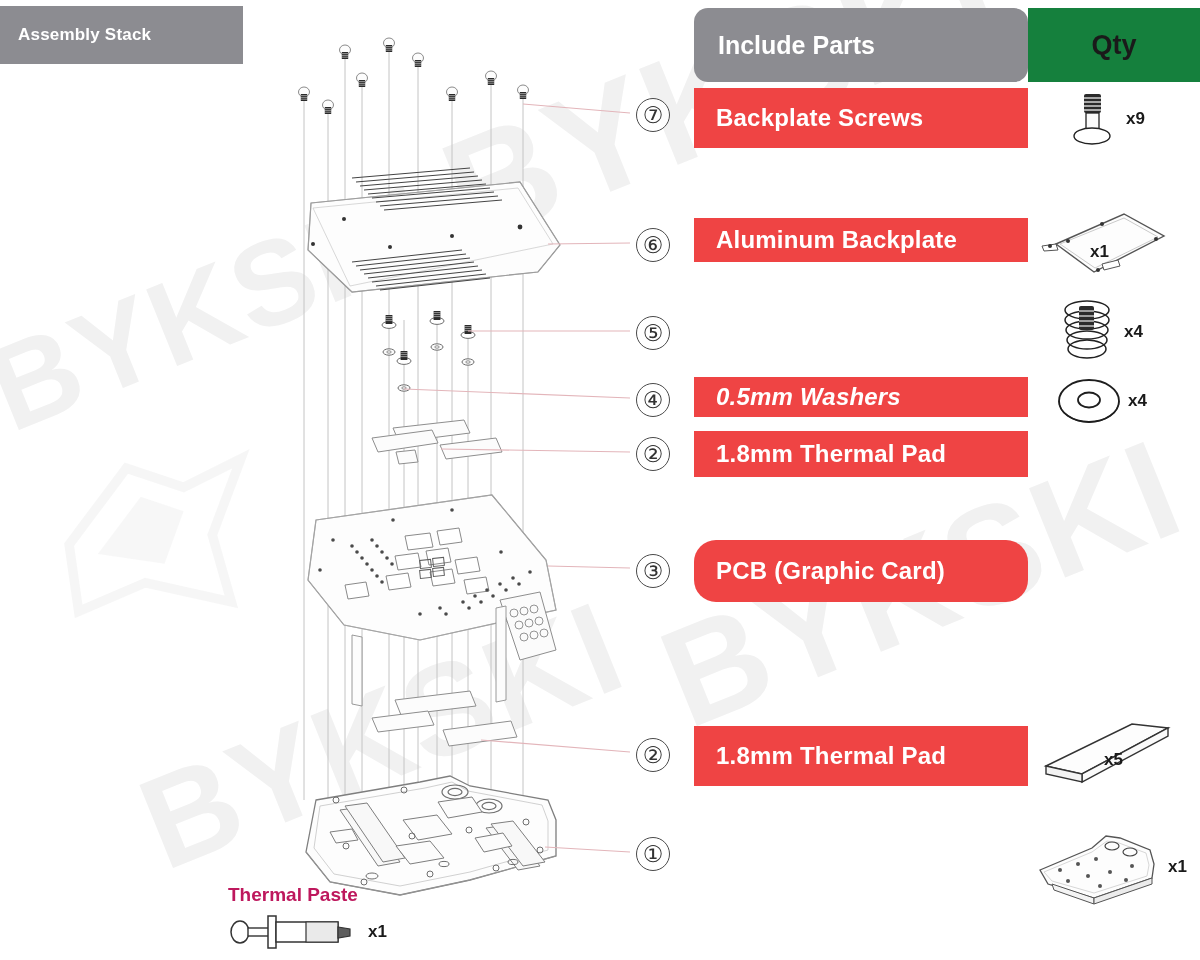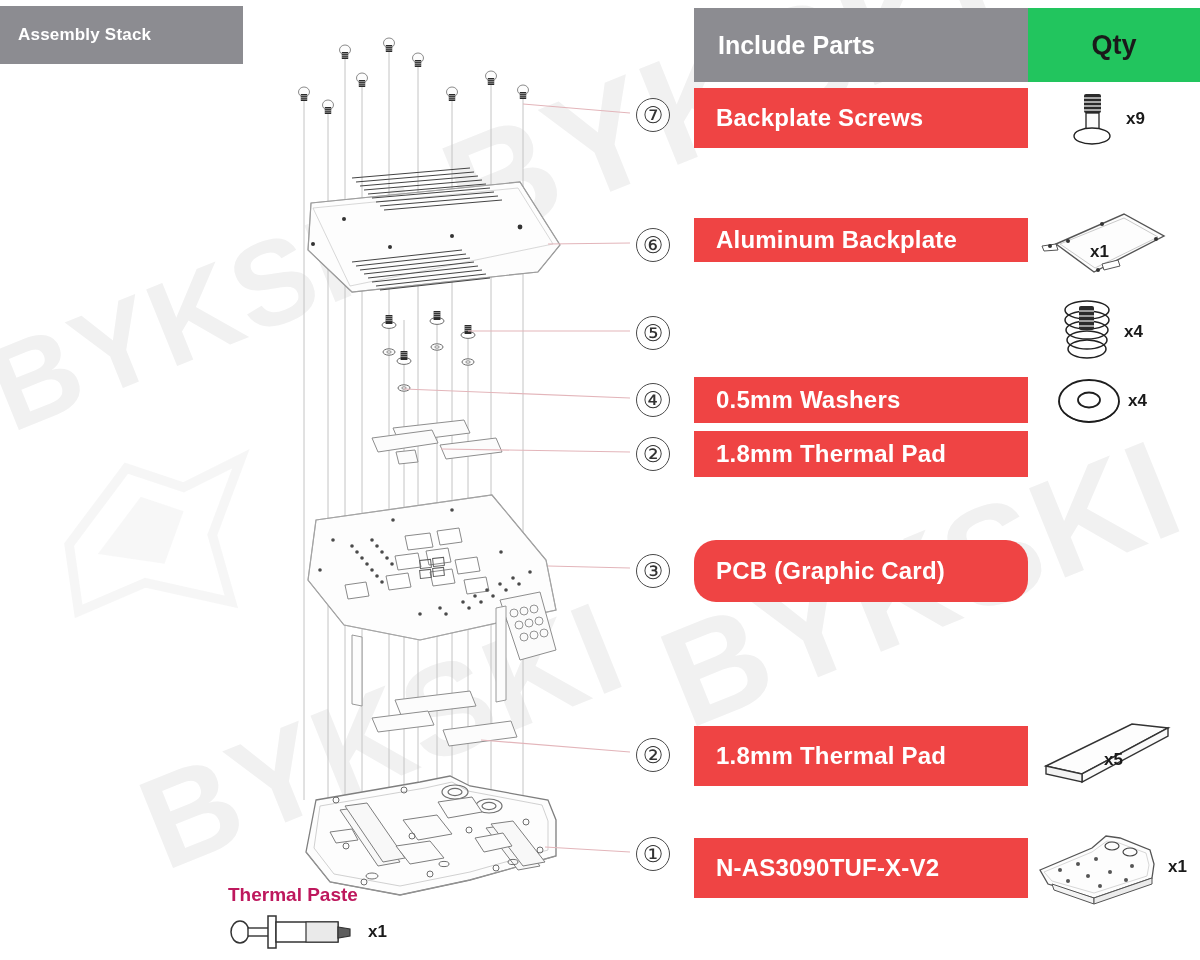--- a/index.html
+++ b/index.html
@@ -64,25 +64,25 @@
     background:rgba(255,255,255,.85);
     pointer-events:auto;
   }
 
   
   .parts-table { position:absolute; left:694px; top:0; width:506px; height:960px; z-index:5; }
 
   .thead { position:absolute; left:0; top:8px; width:506px; height:74px; display:flex; }
   .th-parts {
     width:334px; height:74px; background:#8c8c91;
-    display:flex; align-items:center; padding-left:24px;
+    display:flex; align-items:center; padding-left:24px;border-radius:14px;
   }
   .th-parts span { color:#fff; font-size:25px; font-weight:bold; }
   .th-qty {
-    width:172px; height:74px; background:#22c55e;
+    width:172px; height:74px; background:#15803d;
     display:flex; align-items:center; justify-content:center;
   }
   .th-qty span { color:#1a1a1a; font-size:27px; font-weight:bold; }
 
   .row { position:absolute; left:0; width:506px; }
   .row .bar {
     position:absolute; left:0; top:0;
     width:334px; background:#ef4444;
     display:flex; align-items:center; padding-left:22px;
   }
@@ -447,21 +447,21 @@
             <line x1="23" y1="20" x2="38" y2="20"></line>
           <line x1="23" y1="25" x2="38" y2="25"></line>
             <line x1="23" y1="30" x2="38" y2="30"></line>
         </g>
       </svg>
       <span class="qtxt">x4</span>
     </div>
   </div>
 
   <div class="row" style="top:377px; height:46px;">
-    <div class="bar" style="height:46px;">
+    <div class="bar" style="height:40px;font-style:italic;">
       <span>0.5mm Washers</span>
     </div>
     <div class="qtycell" style="left:362px; top:-3px;">
       <svg width="66" height="54" viewBox="0 0 66 54">
         <ellipse cx="33" cy="27" rx="30" ry="21" fill="#fff" stroke="#1e1e1e" stroke-width="1.8"></ellipse>
         <ellipse cx="33" cy="26" rx="11" ry="7.5" fill="#fff" stroke="#1e1e1e" stroke-width="1.8"></ellipse>
         <path d="M3 27 A30 21 0 0 0 63 27" fill="none" stroke="#1e1e1e" stroke-width="1.2"></path>
       </svg>
       <span class="qtxt">x4</span>
     </div>
@@ -487,23 +487,20 @@
       <svg width="134" height="80" viewBox="0 0 134 80">
         <path d="M6 50 L92 8 L128 12 L42 58 Z" fill="#fdfdfd" stroke="#333" stroke-width="1.6"></path>
         <path d="M42 58 L42 66 L128 20 L128 12 Z" fill="#fafafa" stroke="#333" stroke-width="1.4"></path>
         <path d="M6 50 L6 58 L42 66 L42 58 Z" fill="#f3f3f3" stroke="#333" stroke-width="1.4"></path>
       </svg>
       <span class="qtxt inset" style="left:64px; top:34px;">x5</span>
     </div>
   </div>
 
   <div class="row" style="top:838px; height:60px;">
-    <div class="bar" style="height:60px;">
-      <span>N-AS3090TUF-X-V2</span>
-    </div>
     <div class="qtycell" style="left:340px; top:-12px;">
       <svg width="128" height="82" viewBox="0 0 128 82">
         <path d="M6 44 L58 22 L72 10 L86 12 L116 24 L120 38 L118 52 L60 72 L14 58 Z" fill="#fdfdfd" stroke="#555" stroke-width="1.3"></path>
         <path d="M10 46 L58 26 L73 15 L85 17 L112 27 L115 39 L113 50 L60 67 L18 55 Z" fill="none" stroke="#c6c6c6" stroke-width=".7"></path>
         <g fill="none" stroke="#444" stroke-width="1.2">
           <ellipse cx="78" cy="20" rx="7" ry="4"></ellipse>
           <ellipse cx="96" cy="26" rx="7" ry="4"></ellipse>
         </g>
         <g fill="#555">
           <circle cx="26" cy="44" r="2"></circle>

